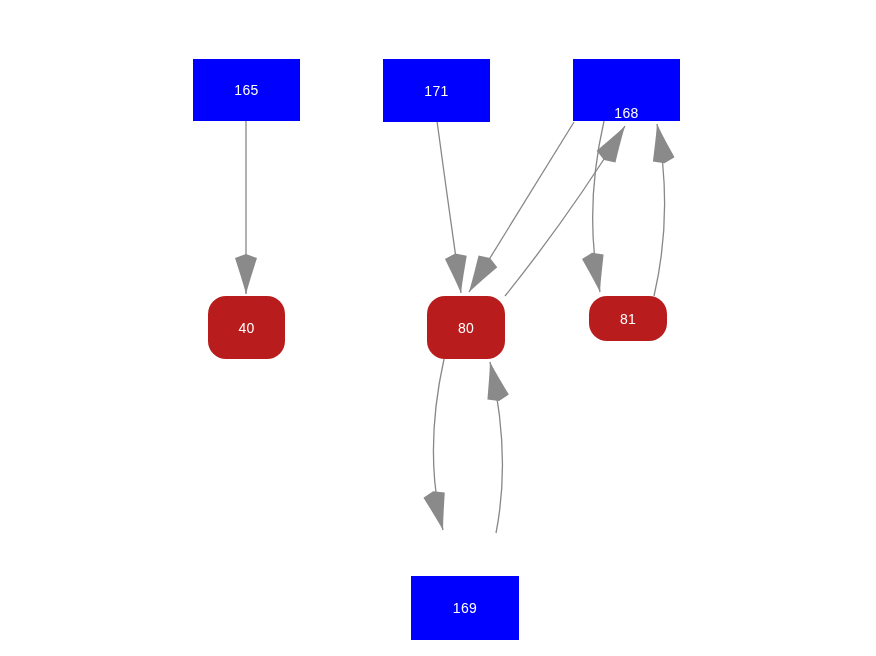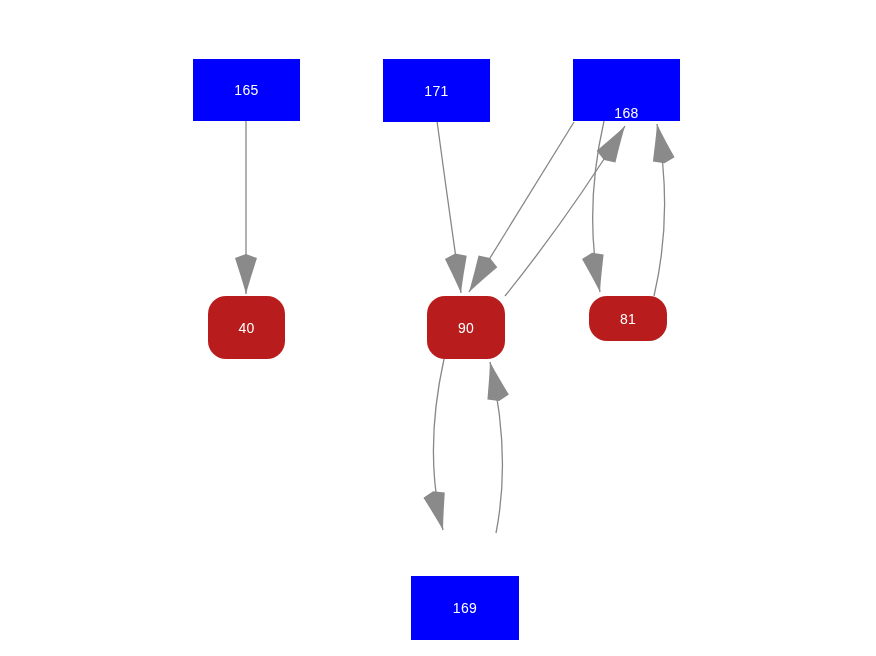--- a/index.html
+++ b/index.html
@@ -70,21 +70,21 @@
 
   <div class="node blue" style="left:573px; top:59px; width:107px; height:62px;align-items:flex-end;">
     <span class="node-label">168</span>
   </div>
 
   <div class="node red" style="left:208px; top:296px; width:77px; height:63px;">
     <span class="node-label">40</span>
   </div>
 
   <div class="node red" style="left:427px; top:296px; width:78px; height:63px;">
-    <span class="node-label">90</span>
+    <span class="node-label">80</span>
   </div>
 
   <div class="node red" style="left:589px; top:296px; width:78px; height:45px;">
     <span class="node-label">81</span>
   </div>
 
   <div class="node blue" style="left:411px; top:533px; width:108px; height:64px;margin-top:43px;">
     <span class="node-label">169</span>
   </div>
 

